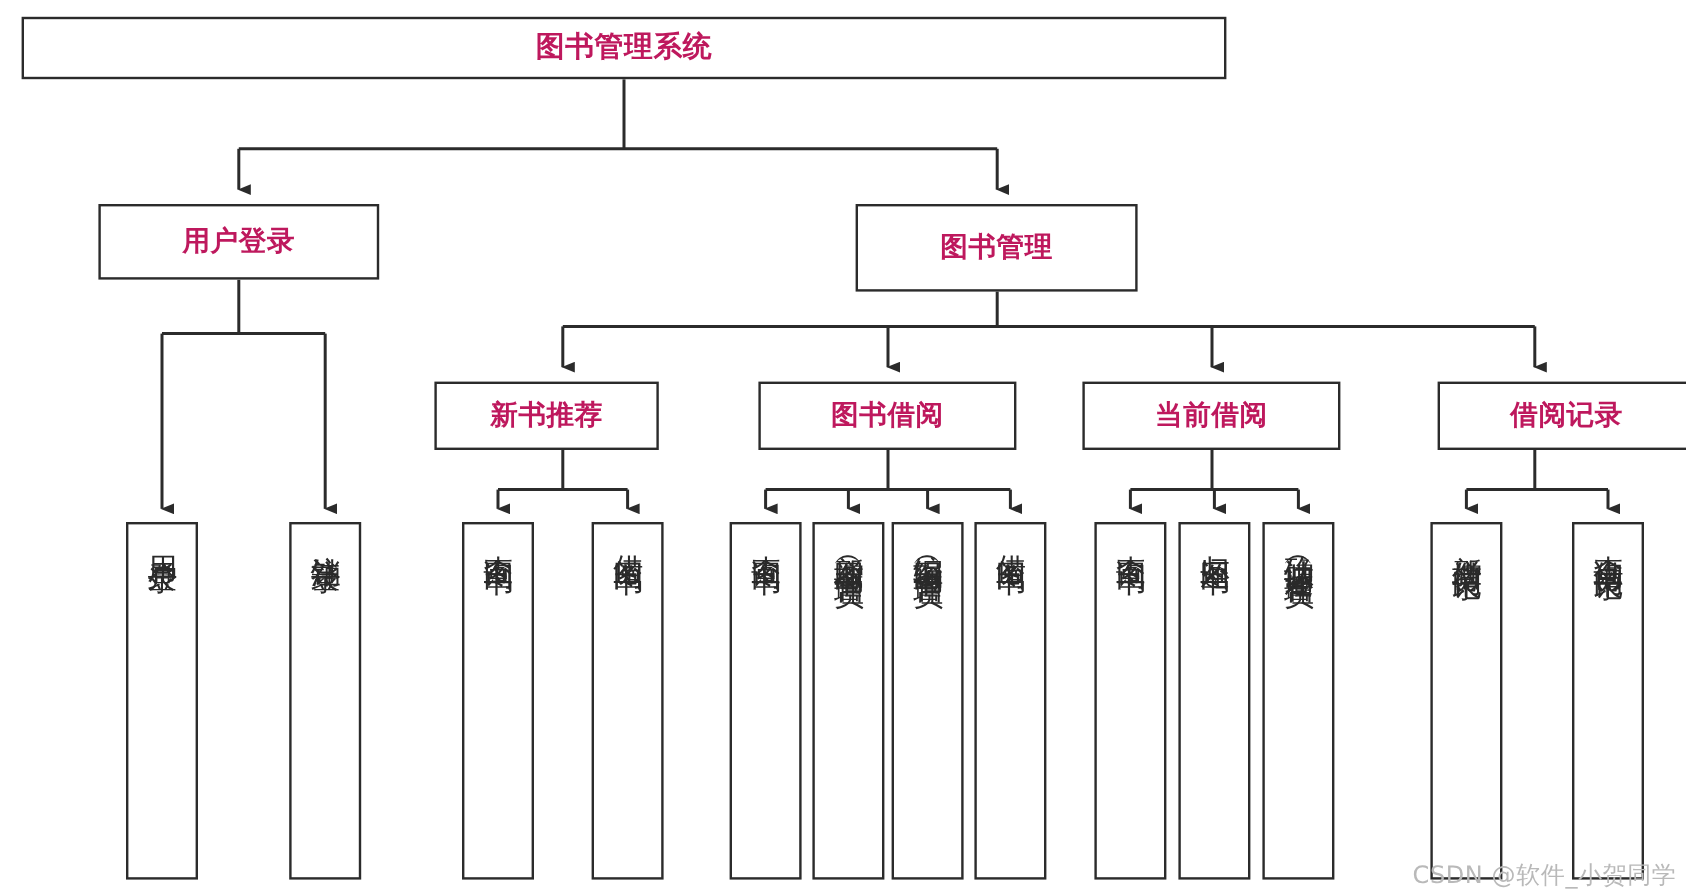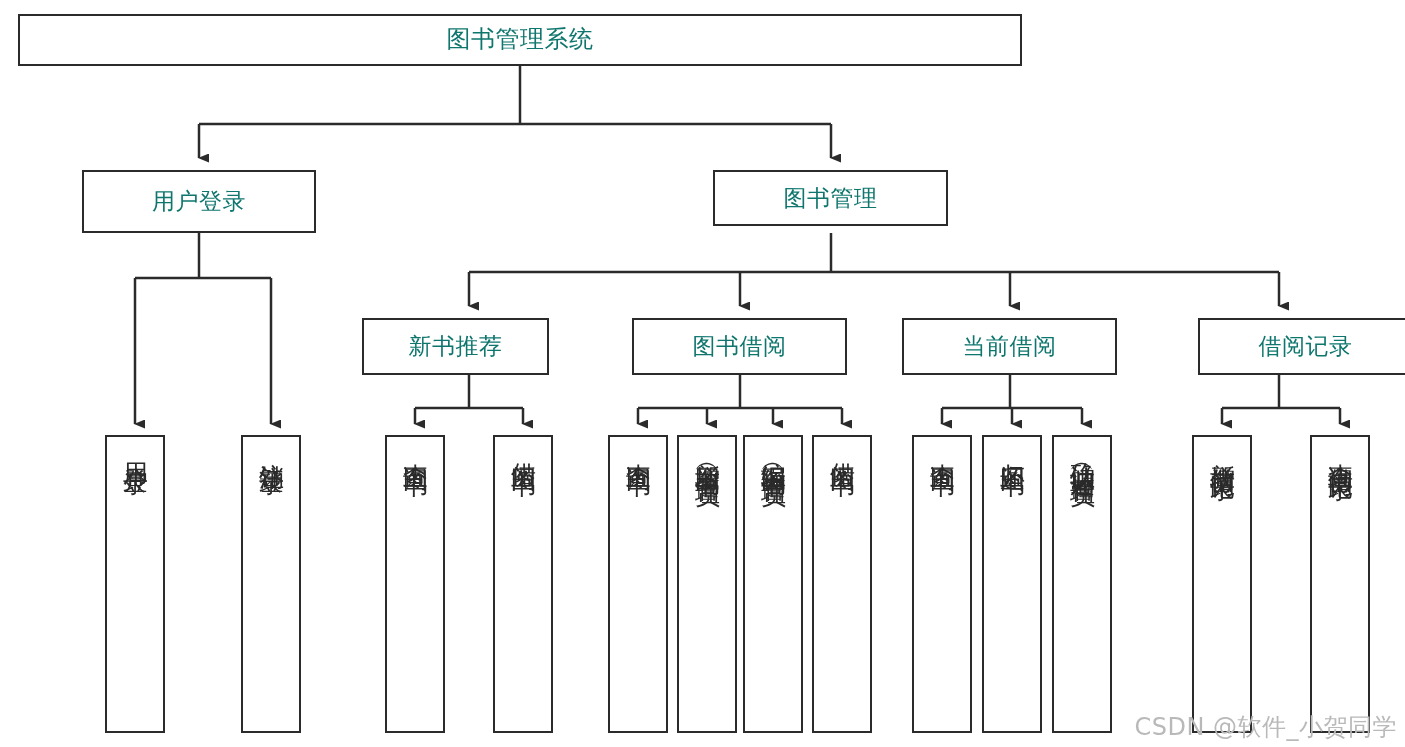--- a/index.html
+++ b/index.html
@@ -33,21 +33,22 @@
     display: flex;
     align-items: center;
     justify-content: center;
     color: #262626;
   }
   .node-label-h {
     font-size: 23px;
     line-height: 1.15;
     letter-spacing: 0.5px;
     white-space: nowrap;
-    color: #0f766e;
+    color: #be185d;
+    font-weight: bold;
   }
   .node-box.root .node-label-h {
     font-size: 24px;
   }
   .node-box.leaf {
     align-items: flex-start;
     justify-content: center;
     padding-top: 6px;
   }
   .node-label-v {
@@ -57,21 +58,21 @@
     line-height: 1.12;
     letter-spacing: 3px;
     color: #2a2a2a;
     white-space: nowrap;
     text-align: left;
   }
   .watermark {
     position: absolute;
     right: 8px;
     bottom: 4px;
-    font-size: 24px;
+    font-size: 20px;
     color: #b9b9b9;
     letter-spacing: 0.5px;
     white-space: nowrap;
     pointer-events: none;
   }
 </style>
 </head>
 <body>
 
 <div id="diagram-root">
@@ -139,21 +140,21 @@
   </svg>
 
   <div class="node-box root" style="left:18px; top:14px; width:1004px; height:52px;">
     <span class="node-label-h">图书管理系统</span>
   </div>
 
   <div class="node-box" style="left:82px; top:170px; width:234px; height:63px;">
     <span class="node-label-h">用户登录</span>
   </div>
 
-  <div class="node-box" style="left:713px; top:170px; width:235px; height:56px;justify-content:center;">
+  <div class="node-box" style="left:713px; top:170px; width:235px; height:73px;justify-content:center;">
     <span class="node-label-h">图书管理</span>
   </div>
 
   <div class="node-box" style="left:362px; top:318px; width:187px; height:57px;">
     <span class="node-label-h">新书推荐</span>
   </div>
 
   <div class="node-box" style="left:902px; top:318px; width:215px; height:57px;">
     <span class="node-label-h">当前借阅</span>
   </div>

